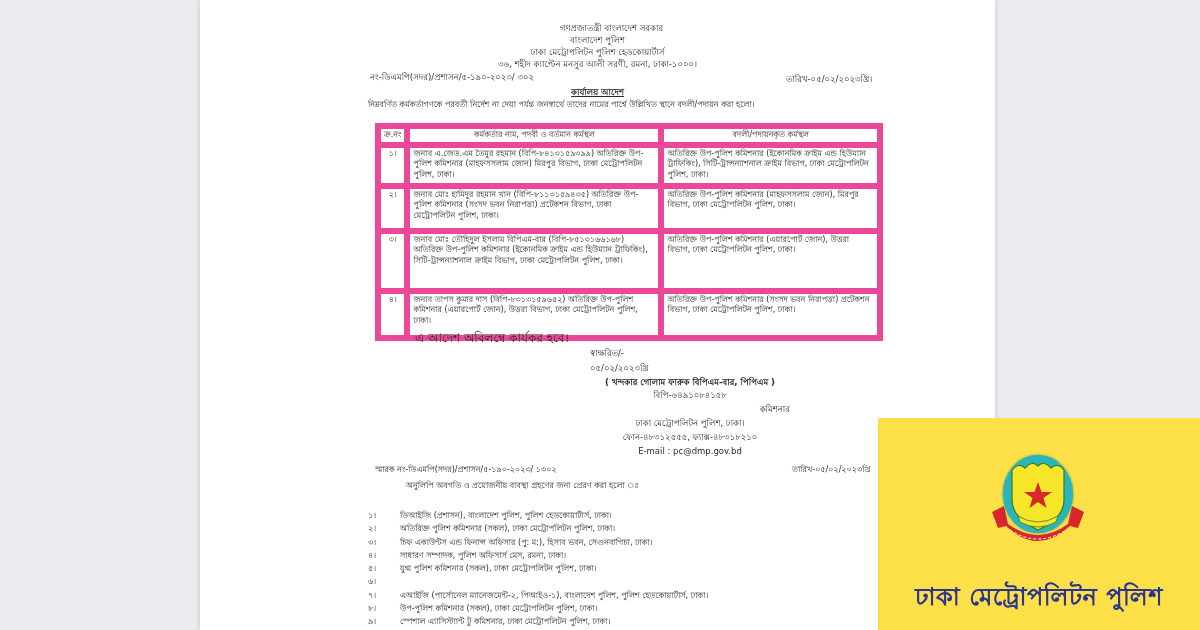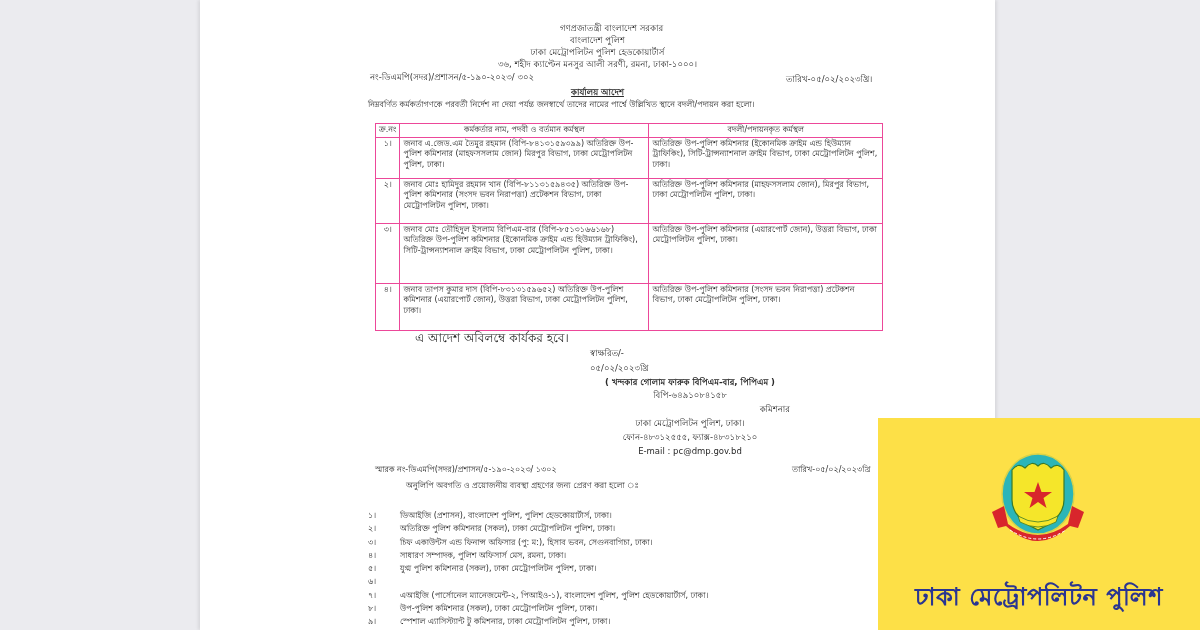--- a/index.html
+++ b/index.html
@@ -6,21 +6,21 @@
   body { width:1200px; height:630px; background:#ebebef; position:relative; overflow:hidden;
          font-family:"DejaVu Sans", sans-serif; color:#222; }
   .page { position:absolute; left:200px; top:0; width:795px; height:630px; background:#fff;
           box-shadow:-2px 0 3px rgba(0,0,0,0.08), 2px 0 3px rgba(0,0,0,0.08); }
   .t { position:absolute; font-size:8.5px; line-height:11px; white-space:nowrap; color:#2a2a2a; }
   .center { text-align:center; left:0; right:0; }
   .bold { font-weight:bold; }
   .ul { text-decoration:underline; }
   table.orders { position:absolute; left:175px; top:123px; width:508px; border-collapse:collapse;
                  font-size:8px; line-height:10.5px; color:#2a2a2a; }
-  table.orders td, table.orders th { border:1px solid #ec4899; vertical-align:top; padding:1px 3px; }
+  table.orders td, table.orders th { border:6px solid #ec4899; vertical-align:top; padding:1px 3px; }
   table.orders th { font-weight:normal; text-align:center; height:9px; }
   table.orders td.sn { width:16px; text-align:center; }
   table.orders td.cur { width:242px;margin-top:33px; }
   .list { position:absolute; left:168px; top:509px; font-size:8px; line-height:13.3px; color:#2a2a2a; }
   .list .row { display:flex; white-space:nowrap; }
   .list .n { width:32px; }
   .logo-card { position:absolute; left:878px; top:418px; width:322px; height:212px; background:#fde047; }
   .emblem { position:absolute; left:100px; top:30px; width:120px; height:120px; }
   .logo-text { position:absolute; left:0; right:0; top:160px; text-align:center; font-size:24px;
                font-weight:bold; color:#2a3591; letter-spacing:0.5px; }

